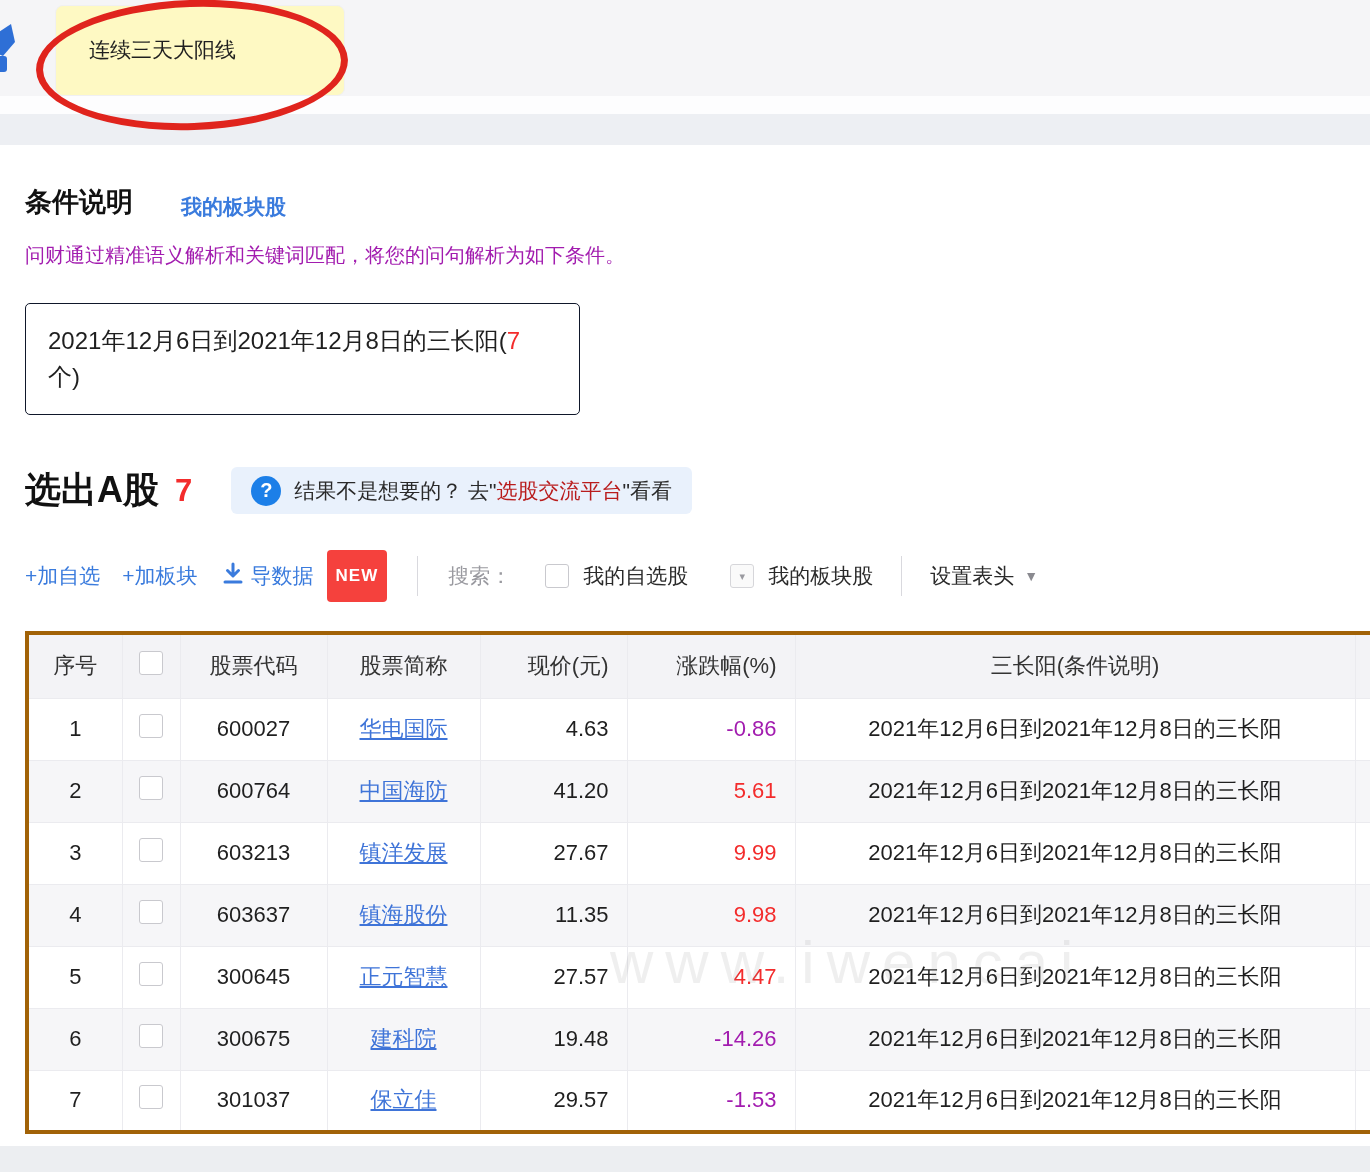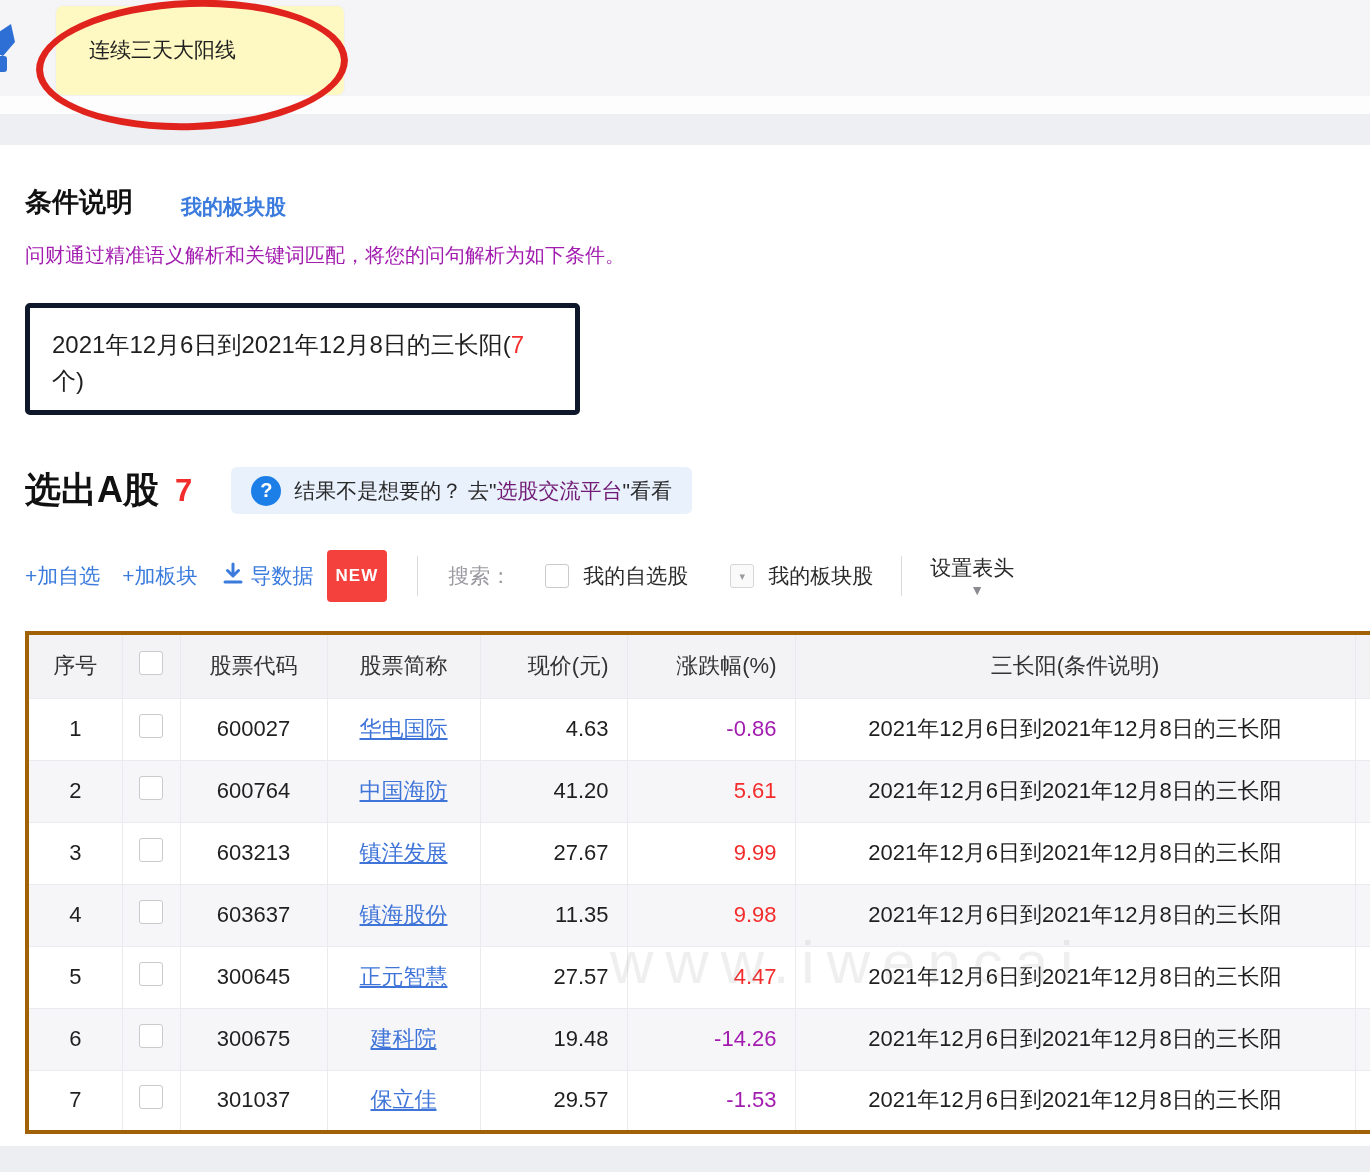--- a/index.html
+++ b/index.html
@@ -18,55 +18,55 @@
     z-index:6; pointer-events:none; }
   .white-strip { position:absolute; left:0; top:96px; width:1370px; height:18px; background:#fdfdfe; }
   .band { position:absolute; left:0; top:114px; width:1370px; height:31px; background:#edeff3; }
 
   
   .cond-title { position:absolute; left:25px; top:184px; font-size:27px; font-weight:bold; color:#111; }
   .add-cond { position:absolute; left:181px; top:193px; font-size:21px; font-weight:bold;
     color:#3a7bdd; text-decoration:none; cursor:pointer; }
   .cond-desc { position:absolute; left:25px; top:242px; font-size:20px; color:#a21caf; }
   .cond-box { position:absolute; left:25px; top:303px; width:555px; height:112px;
-    background:#fff; border:5px solid #0f172a; border-radius:5px; padding:19px 22px;
+    background:#fff; border:1px solid #0f172a; border-radius:5px; padding:19px 22px;
     font-size:24px; line-height:36px; color:#1f1f1f; }
   .cond-box .red { color:#f32c2c; }
 
   
   .result-row { position:absolute; left:25px; top:466px; display:flex; align-items:center; }
   .result-title { font-size:36px; font-weight:bold; color:#111; }
   .result-count { font-size:31px; font-weight:bold; color:#f32c2c; margin-left:16px; }
   .tip-bubble { margin-left:39px; height:47px; background:#e9f1fc; border-radius:6px;
     display:flex; align-items:center; padding:0 20px; }
   .q-icon { width:30px; height:30px; border-radius:50%; background:#1c7fe8; color:#fff;
     font-size:20px; font-weight:bold; display:flex; align-items:center; justify-content:center; }
   .tip-text { margin-left:13px; font-size:21px; color:#2a2a2a; }
-  .tip-text a { color:#701a75; text-decoration:none; cursor:pointer; }
+  .tip-text a { color:#b91c1c; text-decoration:none; cursor:pointer; }
 
   
   .toolbar { position:absolute; left:25px; top:556px; width:1330px; height:40px;
     display:flex; align-items:center; font-size:21px; }
   .blue-link { color:#3a7bdd; text-decoration:none; cursor:pointer; }
   .tb-gap22 { margin-left:22px; }
   .export { display:flex; margin-left:24px; }
   .export svg { margin-right:7px; }
   .new-badge { margin-left:13px; background:#f5413d; color:#fff; font-size:17px; font-weight:bold;
     border-radius:4px; padding:16px 9px; letter-spacing:1px; }
   .v-div { width:1px; height:40px; background:#d9d9de; margin:0 30px; }
   .search-label { color:#9a9aa0; }
   .cbx { appearance:none; -webkit-appearance:none; width:24px; height:24px; background:#fff;
     border:1px solid #c9c9ce; border-radius:3px; cursor:pointer; }
   .toolbar .cbx { margin-left:34px; }
   .tb-text { color:#2a2a2a; margin-left:14px; }
   .dd-box { margin-left:42px; width:24px; height:24px; background:#fafafa; border:1px solid #d6d6da;
     border-radius:3px; display:flex; align-items:center; justify-content:center;
     font-size:11px; color:#9a9aa0; cursor:pointer; }
   .v-div2 { width:1px; height:40px; background:#d9d9de; margin-left:28px; margin-right:28px; }
-  .set-header { display:flex; align-items:center; color:#2a2a2a; cursor:pointer;flex-direction:column; }
+  .set-header { display:flex; align-items:center; color:#2a2a2a; cursor:pointer; }
   .tri { font-size:14px; color:#8a8a90; margin-left:10px; }
 
   
   .tablewrap { position:absolute; left:25px; top:631px; }
   table { border-collapse:collapse; table-layout:fixed; width:1345px;
     border:4px solid #a16207; font-size:22px; }
   col.c-seq{width:95px;} col.c-chk{width:58px;} col.c-code{width:147px;}
   col.c-name{width:153px;} col.c-price{width:147px;} col.c-chg{width:168px;}
   col.c-cond{width:560px;} col.c-gut{width:17px;}
   th { height:65px; background:#f3f3f6; font-weight:normal; color:#333; border:1px solid #ebebef; }

